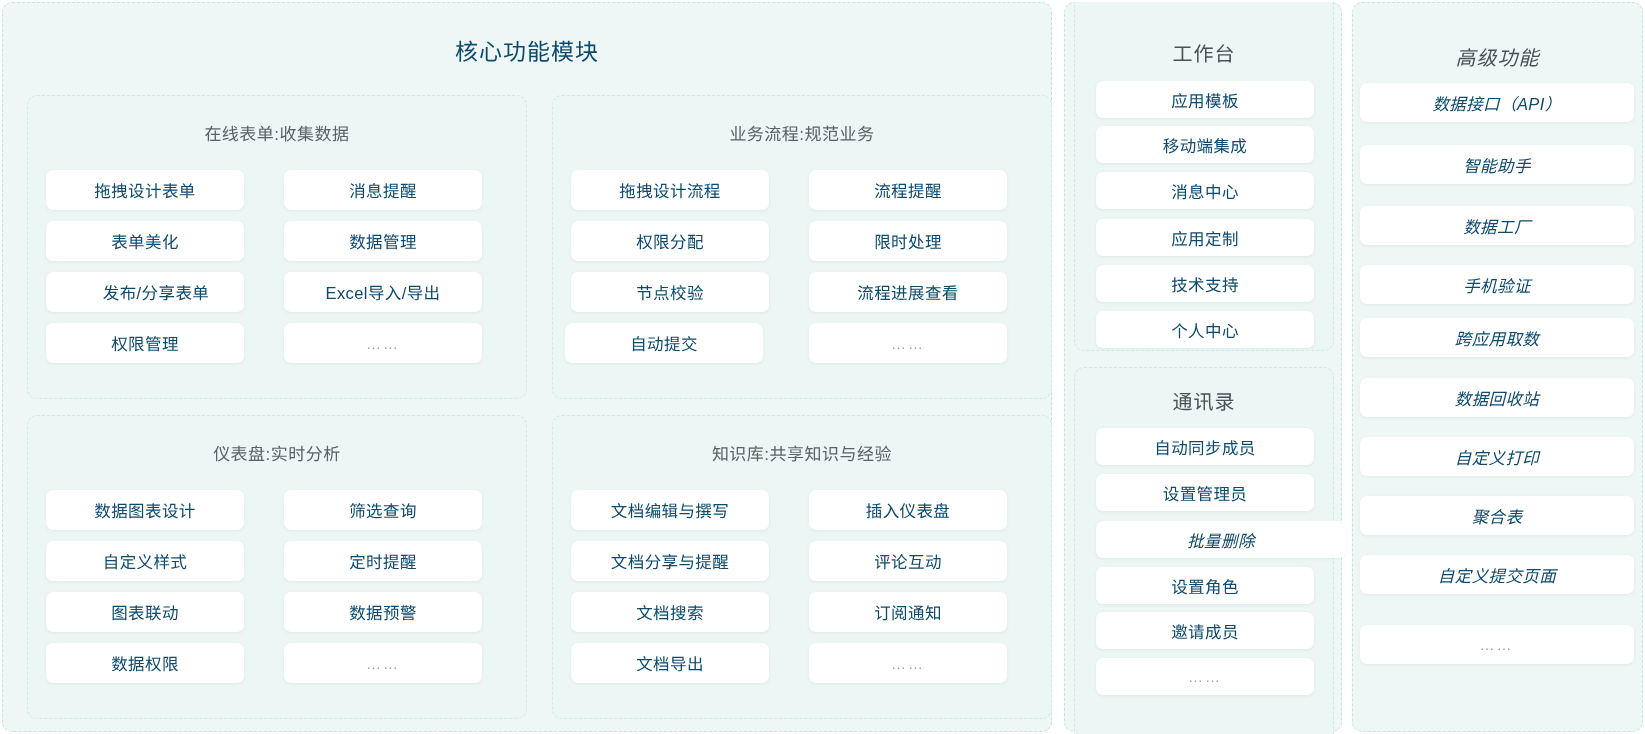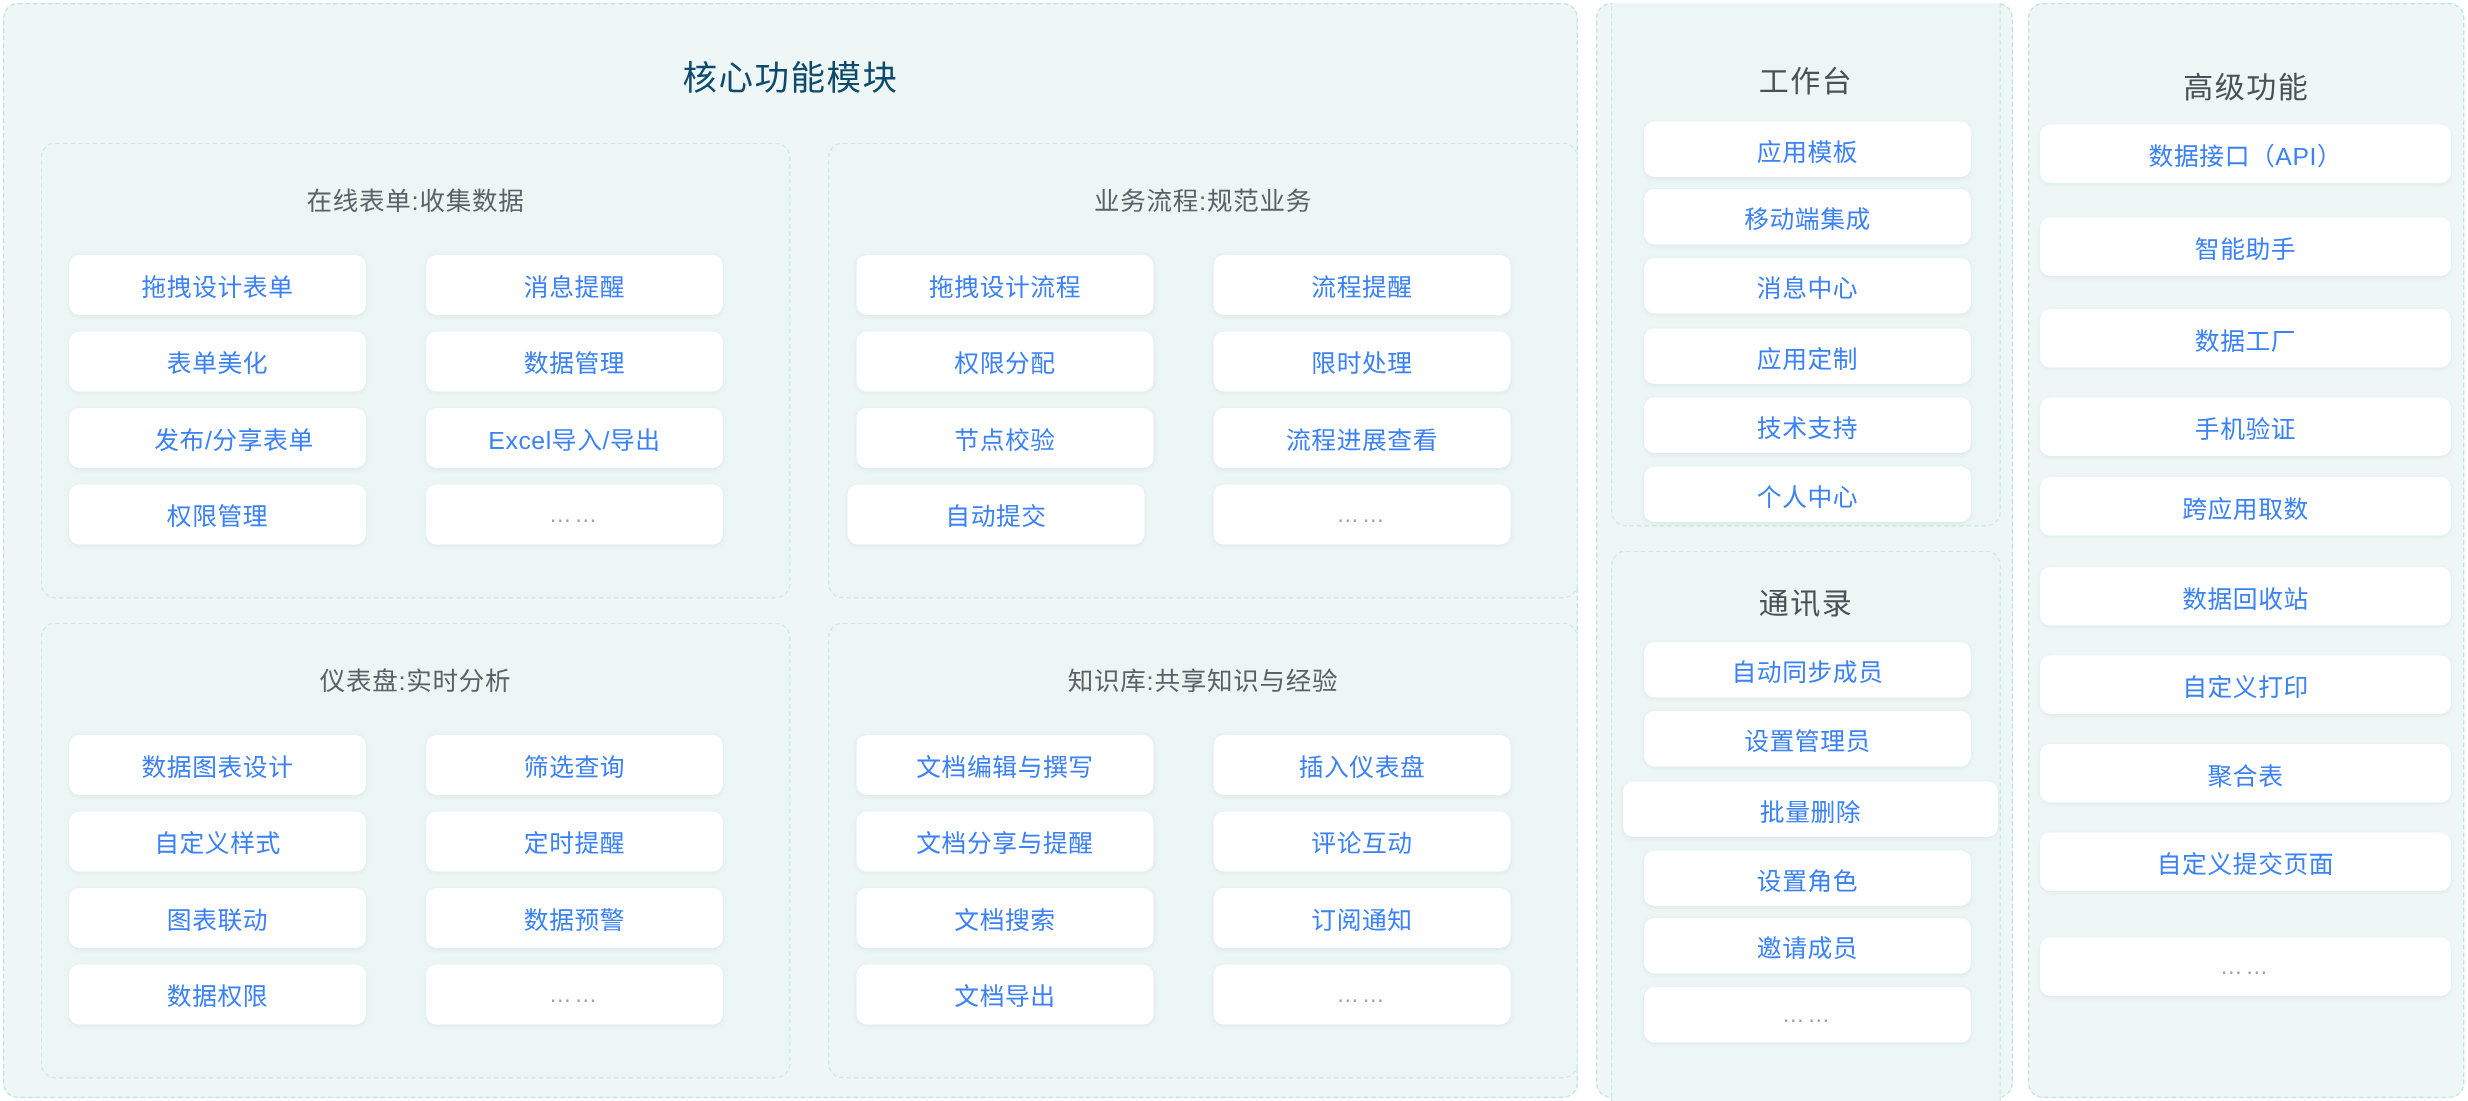--- a/index.html
+++ b/index.html
@@ -66,21 +66,21 @@
     letter-spacing: 1px;
     white-space: nowrap;
   }
 
   
   .btn {
     position: absolute;
     background: #ffffff;
     border-radius: 7px;
     box-shadow: 0 1px 3px rgba(120, 160, 155, 0.13);
-    color: #3b82f6;
+    color: #0c4a6e;
     font-size: 16.5px;
     display: flex;
     align-items: center;
     justify-content: center;
     box-sizing: border-box;
     white-space: nowrap;
     letter-spacing: 0.4px;
   }
   .btn.ellipsis {
     color: #9aa1a6;
@@ -168,29 +168,29 @@
         <div class="btn" style="left:21px; top:263px; width:218px; height:37px;">技术支持</div>
         <div class="btn" style="left:21px; top:309px; width:218px; height:37px;">个人中心</div>
       </div>
     </div>
 
     <div class="dashed inner" style="left:9px; top:364px; width:260px; height:367px; border-bottom:none; border-bottom-left-radius:0; border-bottom-right-radius:0;">
       <div class="col-title" style="top:18px;">通讯录</div>
       <div class="tiles">
         <div class="btn" style="left:21px; top:60px;  width:218px; height:37px;">自动同步成员</div>
         <div class="btn" style="left:21px; top:106px; width:218px; height:37px;">设置管理员</div>
-        <div class="btn" style="left:7px; top:153px; width:250px; height:37px;">批量删除</div>
+        <div class="btn" style="left:21px; top:153px; width:250px; height:37px;font-style:italic;">批量删除</div>
         <div class="btn" style="left:21px; top:199px; width:218px; height:37px;">设置角色</div>
         <div class="btn" style="left:21px; top:244px; width:218px; height:37px;">邀请成员</div>
         <div class="btn ellipsis" style="left:21px; top:290px; width:218px; height:37px;">……</div>
       </div>
     </div>
   </div>
 
-  <div class="dashed" style="left:1352px; top:2px; width:291px; height:730px;">
+  <div class="dashed" style="left:1352px; top:2px; width:291px; height:730px;font-style:italic;">
     <div class="col-title" style="top:39px;">高级功能</div>
     <div class="tiles">
       <div class="btn" style="left:7px; top:80px;  width:274px; height:39px;">数据接口（API）</div>
       <div class="btn" style="left:7px; top:142px; width:274px; height:39px;">智能助手</div>
       <div class="btn" style="left:7px; top:203px; width:274px; height:39px;">数据工厂</div>
       <div class="btn" style="left:7px; top:262px; width:274px; height:39px;">手机验证</div>
       <div class="btn" style="left:7px; top:315px; width:274px; height:39px;">跨应用取数</div>
       <div class="btn" style="left:7px; top:375px; width:274px; height:39px;">数据回收站</div>
       <div class="btn" style="left:7px; top:434px; width:274px; height:39px;">自定义打印</div>
       <div class="btn" style="left:7px; top:493px; width:274px; height:39px;">聚合表</div>

